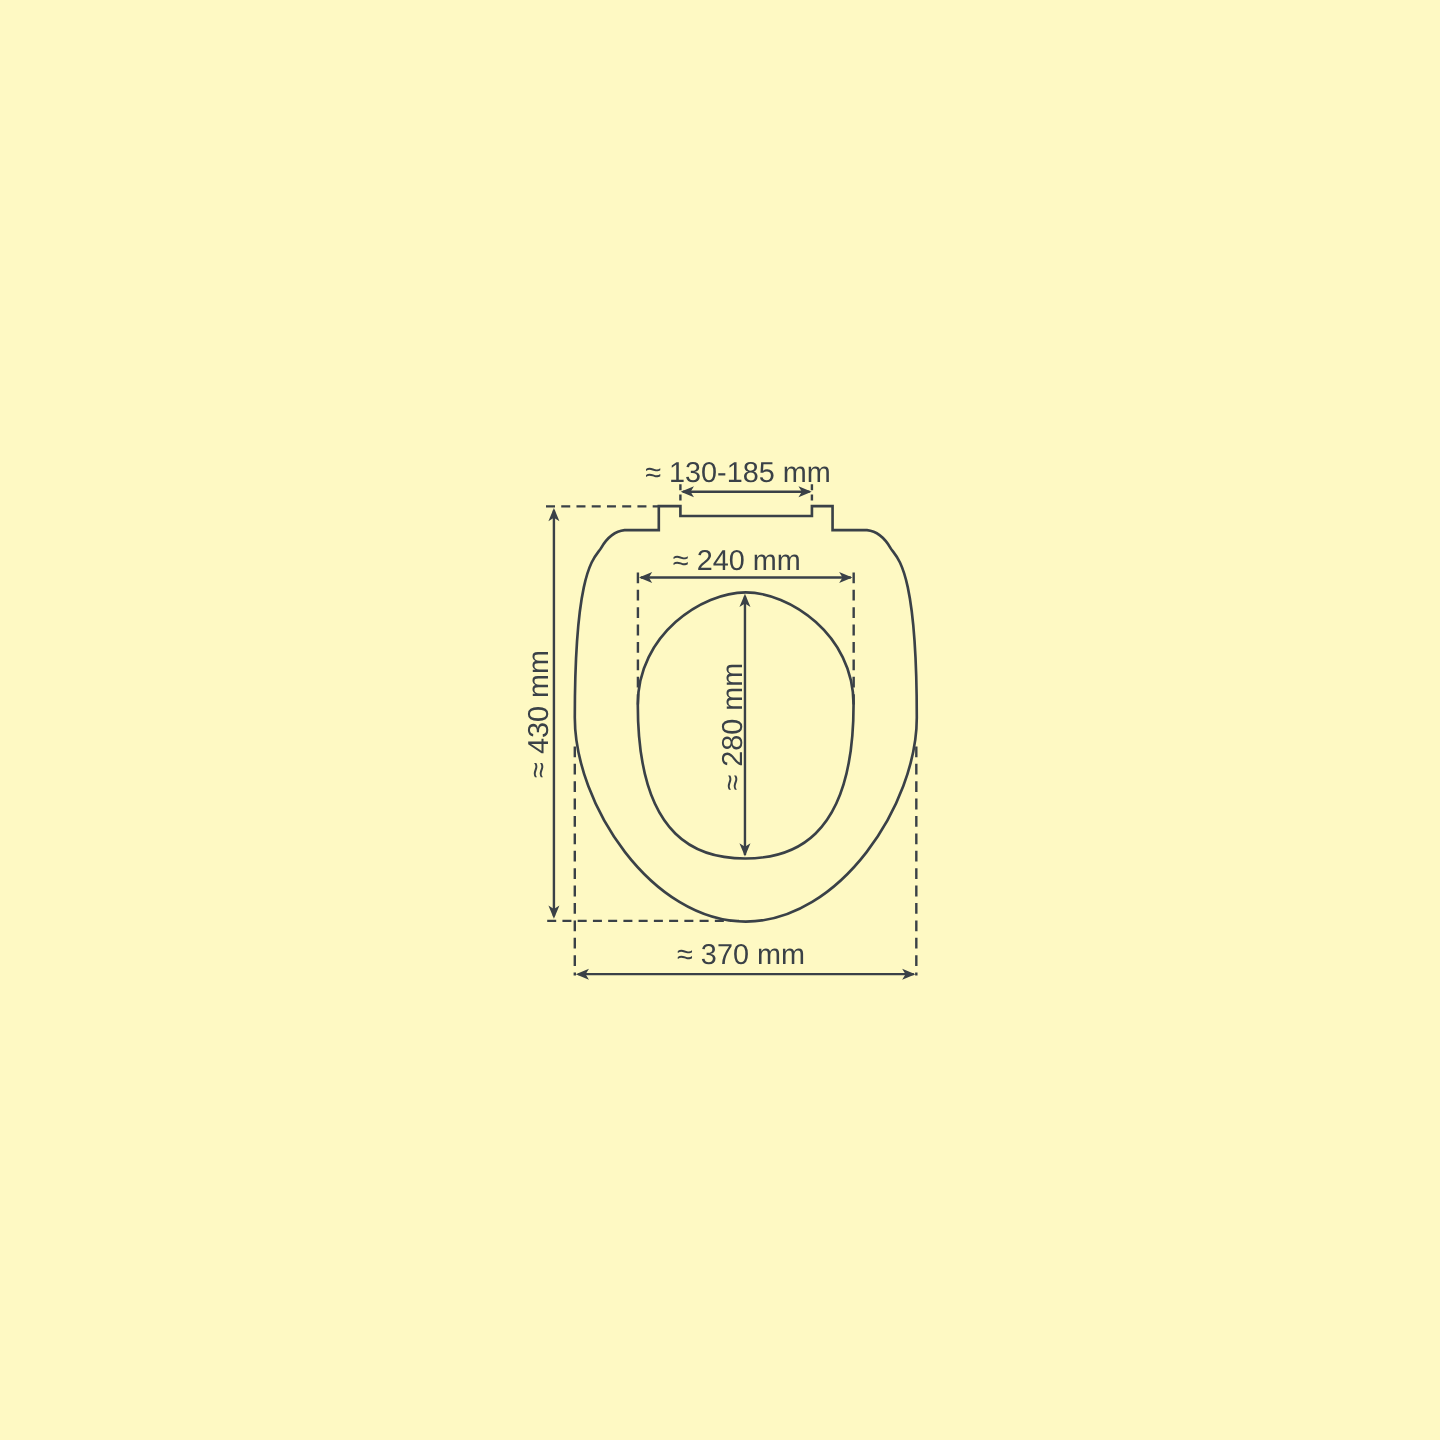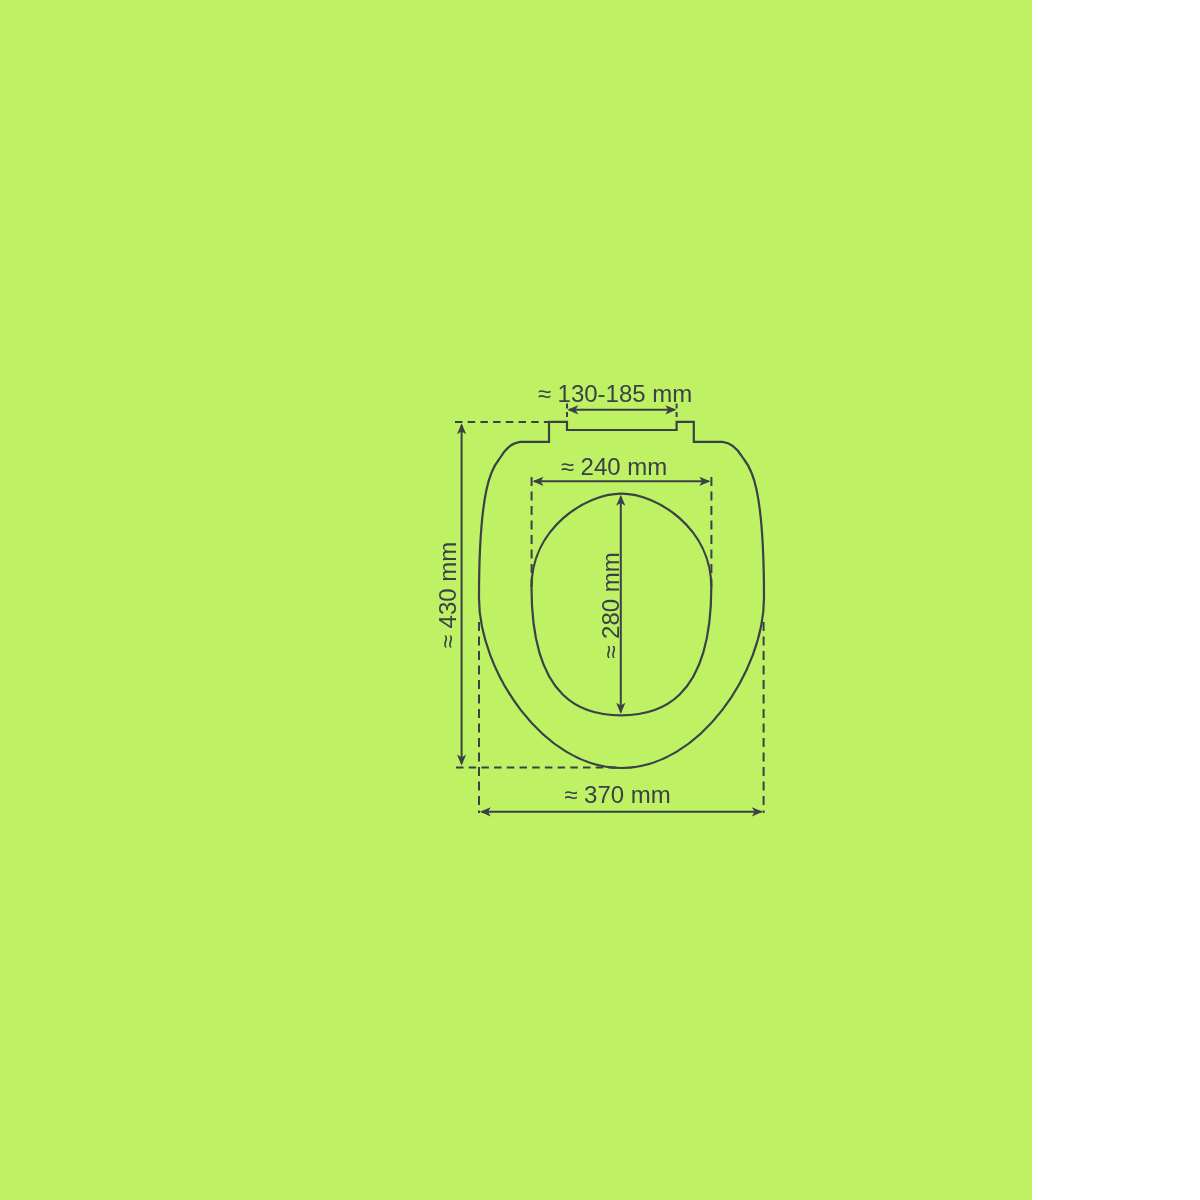--- a/index.html
+++ b/index.html
@@ -1,16 +1,16 @@
 <!DOCTYPE html>
 <html><head>
 <meta charset="utf-8">
 <style>
   html,body{margin:0;padding:0;background:#ffffff;}
-  .page{width:1032px;height:1200px;position:relative;background:#bef264;overflow:hidden;text-decoration:underline;}
+  .page{width:1200px;height:1200px;position:relative;background:#fef9c3;overflow:hidden;text-decoration:underline;}
   svg{position:absolute;left:0;top:0;}
   text{font-family:"Liberation Sans",sans-serif;fill:#3a4147;}
 </style>
 </head>
 <body>
 <div class="page">
 <svg width="1200" height="1200" viewBox="0 0 1200 1200">
   <g fill="none" stroke="#3a4147" stroke-width="2.2">
 
     <path d="M 549,421.8 H 567 V 430 H 676.6 V 421.8 H 693.8 V 441.8 H 722.5

